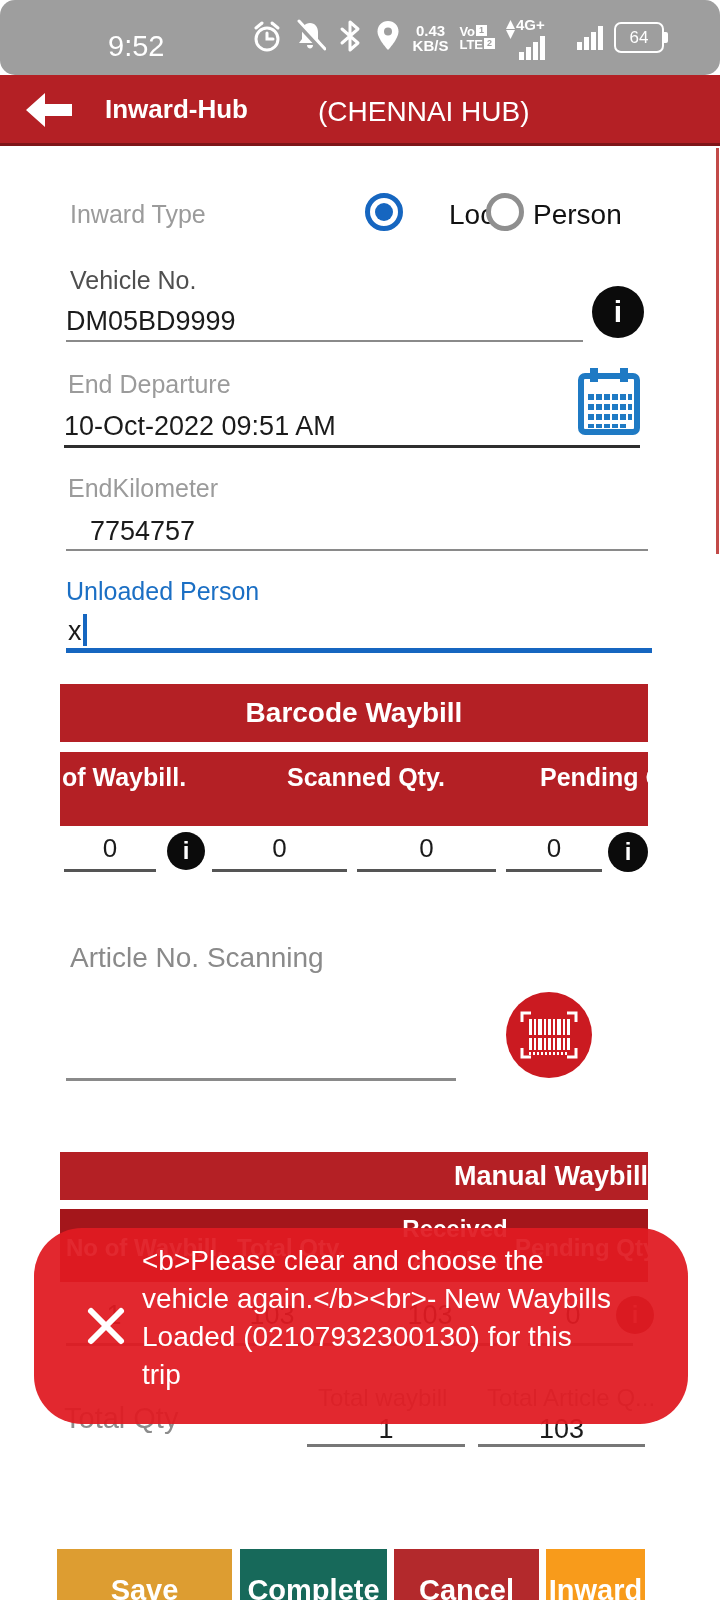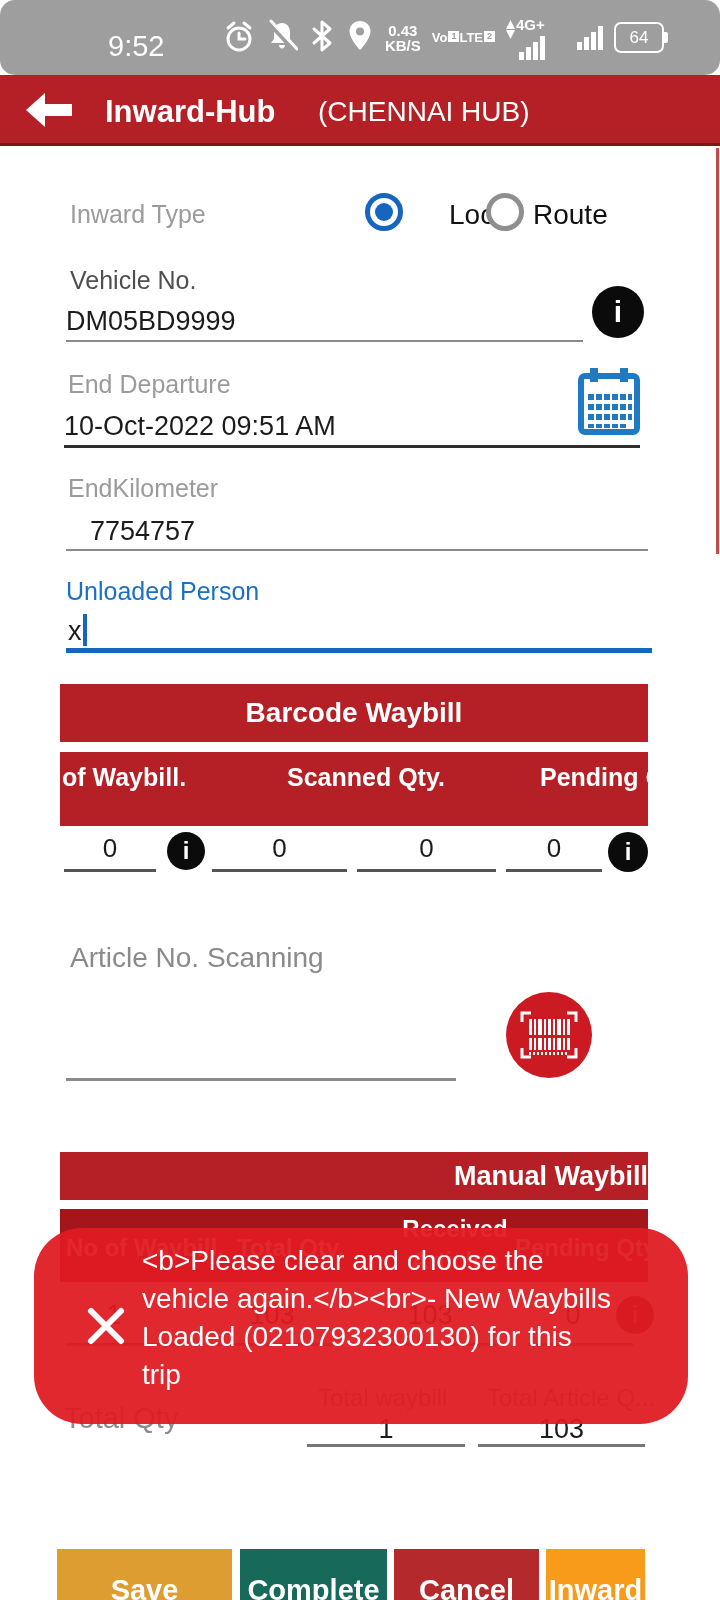--- a/index.html
+++ b/index.html
@@ -5,36 +5,36 @@
   html,body{margin:0;padding:0;background:#777;}
   .screen{position:relative;width:720px;height:1600px;background:#ffffff;overflow:hidden;
           font-family:"Liberation Sans",sans-serif;margin:0 auto;}
   .abs{position:absolute;}
   
   .statusbar{left:0;top:0;width:720px;height:75px;background:#9e9e9e;color:#fff;border-radius:15px;}
   .sb-time{left:108px;top:30px;font-size:29px;font-weight:400;}
   .sb-icons{right:52px;top:0;height:75px;display:flex;align-items:center;gap:11px;}
   .sb-txt2{display:flex;flex-direction:column;align-items:center;line-height:15px;
            font-size:15px;font-weight:bold;}
-  .volte{display:flex;line-height:13px;font-size:13px;font-weight:bold;}
+  .volte{display:flex;flex-direction:column;line-height:13px;font-size:13px;font-weight:bold;}
   .volte .vrow{display:flex;align-items:flex-start;gap:1px;}
   .vsq{width:11px;height:11px;background:#fff;color:#9e9e9e;font-size:9px;line-height:11px;
        text-align:center;font-weight:bold;}
   .netcluster{position:relative;width:60px;height:44px;}
   .net-arrows{position:absolute;left:0;top:4px;display:flex;flex-direction:column;gap:1px;}
   .net-label{position:absolute;left:10px;top:0;font-size:15px;font-weight:bold;}
   .bars{display:flex;align-items:flex-end;gap:2px;}
   .bars i{display:block;background:#fff;width:5px;}
   .battery{display:flex;align-items:center;}
   .batt-body{width:46px;height:27px;border:2px solid #fff;border-radius:7px;
              display:flex;align-items:center;justify-content:center;font-size:17px;}
   .batt-nub{width:4px;height:11px;background:#fff;border-radius:0 2px 2px 0;}
   
   .appbar{left:0;top:75px;width:720px;height:68px;background:#b42025;border-bottom:3px solid #7e1518;}
-  .appbar-title{left:105px;top:94px;font-size:31px;font-weight:bold;color:#fff;}
+  .appbar-title{left:105px;top:94px;font-size:26px;font-weight:bold;color:#fff;}
   .appbar-sub{left:318px;top:96px;font-size:28px;color:#fff;}
   .backbtn{left:26px;top:93px;width:46px;height:34px;cursor:pointer;}
   
   .lbl{font-size:25px;color:#9b9b9b;}
   .lbl-dark{color:#4f4f4f;}
   .lbl-blue{color:#1b6fc4;}
   .val{font-size:27px;color:#1b1b1b;}
   .line{background:#8a8a8a;height:2px;}
   .cursor{display:inline-block;width:4px;height:32px;background:#1666c0;vertical-align:-6px;margin-left:1px;}
   .infobtn{width:52px;height:52px;border-radius:50%;background:#0b0b0b;color:#fff;
@@ -160,21 +160,21 @@
   </div>
   <div class="abs appbar-title">Inward-Hub</div>
   <div class="abs appbar-sub">(CHENNAI HUB)</div>
 
   <div class="abs lbl" style="left:70px;top:200px;">Inward Type</div>
   <div class="abs radio-outer radio-on" style="left:365px;top:193px;">
       <span class="dot"></span>
     </div>
   <div class="abs radio-lbl" style="left:413px;top:199px;margin-left:36px;">Local</div>
   <div class="abs radio-outer radio-off" style="left:486px;top:193px;"></div>
-  <div class="abs radio-lbl" style="left:533px;top:199px;">Route</div>
+  <div class="abs radio-lbl" style="left:533px;top:199px;">Person</div>
 
   <div class="abs lbl lbl-dark" style="left:70px;top:266px;">Vehicle No.</div>
   <div class="abs val" style="left:66px;top:306px;">DM05BD9999</div>
   <div class="abs line" style="left:66px;top:340px;width:517px;"></div>
   <div class="abs infobtn" style="left:592px;top:286px;">i</div>
 
   <div class="abs lbl" style="left:68px;top:370px;">End Departure</div>
   <div class="abs" style="left:577px;top:366px;">
     <svg width="64" height="72" viewBox="0 0 64 72">
       <rect x="4" y="10" width="56" height="56" rx="4" fill="#fff" stroke="#1f7ac4" stroke-width="6"></rect>

